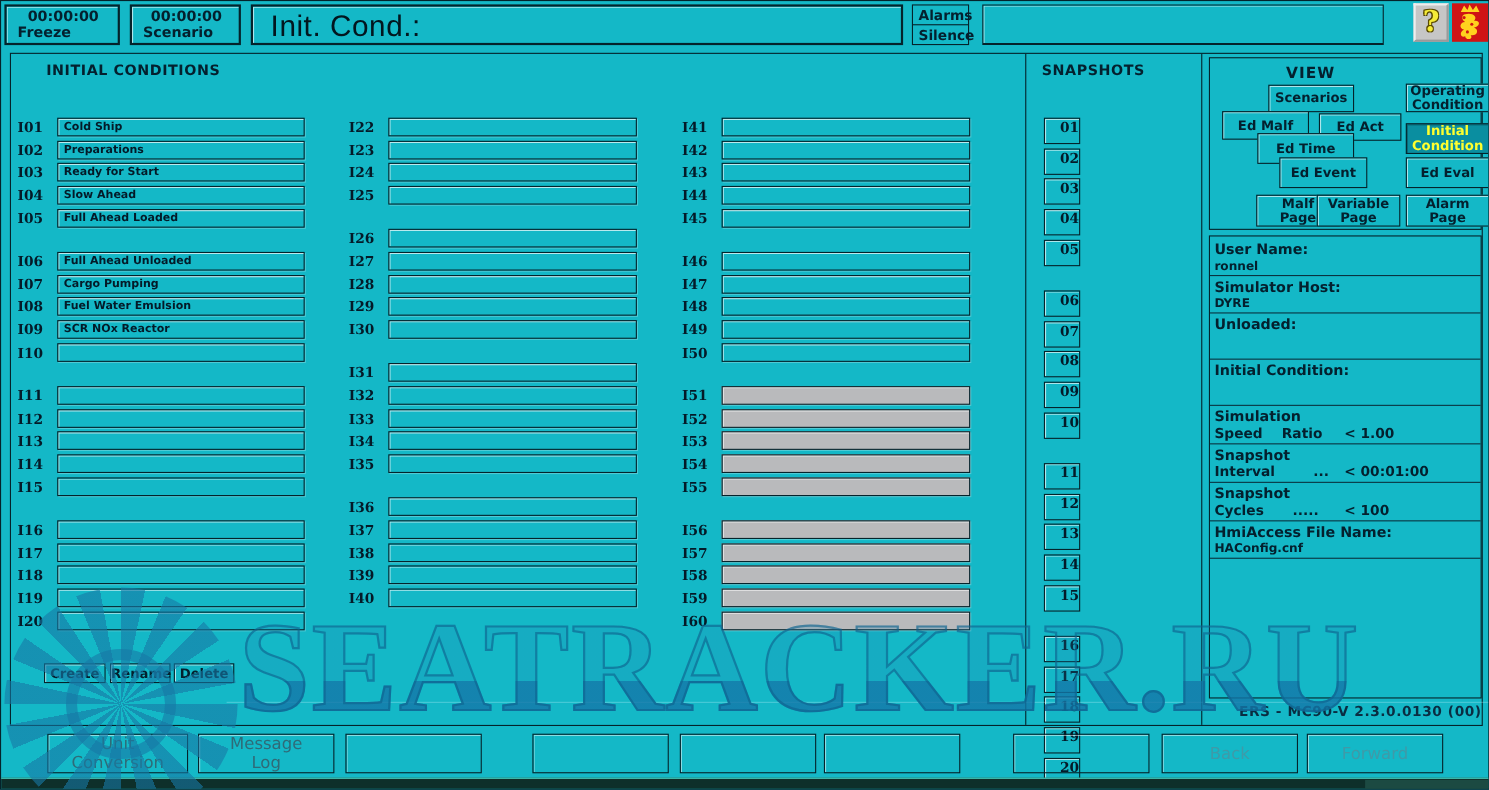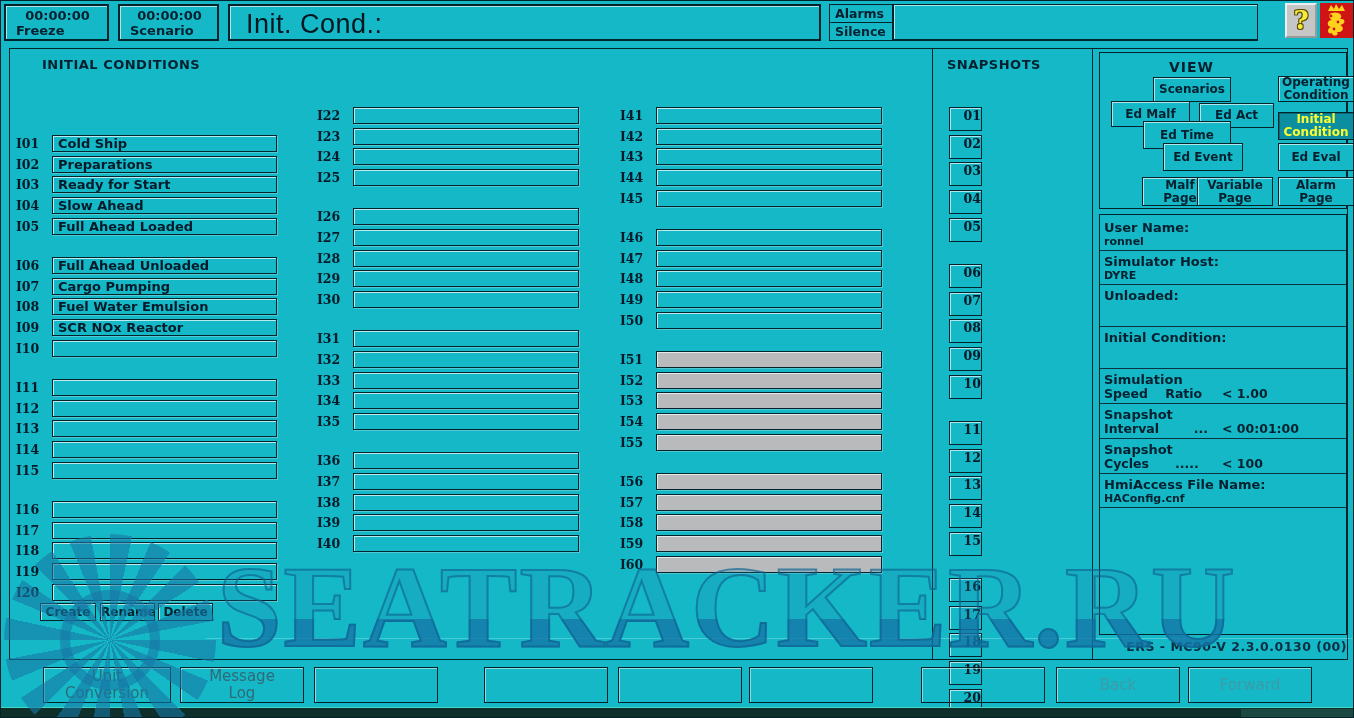--- a/index.html
+++ b/index.html
@@ -18,45 +18,45 @@
   .page{position:relative;width:1354px;height:718px;background:var(--bg);overflow:hidden;border:1px solid var(--line);}
 
   
   .tb-btn{position:absolute;top:3px;height:37px;border:2px solid var(--line);box-shadow:inset 1px 1px 0 var(--hl);padding:2px 0 0 10px;cursor:default;}
   .tb-time{font-size:13px;font-weight:bold;color:var(--txt);text-align:center;padding-right:8px;}
   .tb-lbl{font-size:13px;font-weight:bold;color:var(--txt);}
   #freeze-btn{left:3px;width:105px;}
   #scenario-btn{left:117px;width:101px;}
   .title-box{position:absolute;left:227px;top:3px;width:593px;height:37px;border:2px solid var(--line);box-shadow:inset 1px 1px 0 var(--hl);}
   .title-box span{position:absolute;left:16px;top:3px;font-family:"Liberation Sans",sans-serif;font-size:27px;color:#02161f;letter-spacing:0.5px;}
-  .alarm-box{position:absolute;left:828px;top:3px;width:64px;height:37px;border:1px solid var(--line);}
+  .alarm-box{position:absolute;left:828px;top:3px;width:52px;height:37px;border:1px solid var(--line);}
   .alarm-cell{height:18px;border-bottom:1px solid var(--line);font-size:12.5px;font-weight:bold;color:var(--txt);padding:1px 0 0 5px;}
   .alarm-cell:last-child{border-bottom:none;height:17px;}
   .top-empty{position:absolute;left:892px;top:3px;width:365px;height:37px;border:1px solid var(--line);border-bottom:2px solid var(--line);box-shadow:inset 1px 1px 0 var(--hl);}
   .help-icon{position:absolute;left:1284px;top:2px;width:32px;height:35px;background:#c6c6c6;border:2px outset #eee;
     font-family:"DejaVu Serif",serif;font-weight:bold;font-size:26px;color:#f6ec38;text-align:center;line-height:31px;
     text-shadow:-1px -1px 0 #5a4a00,1px -1px 0 #5a4a00,-1px 1px 0 #5a4a00,1px 1px 0 #5a4a00;cursor:pointer;}
   .logo-icon{position:absolute;left:1319px;top:2px;width:33px;height:35px;background:#cf1415;cursor:pointer;}
 
   
   .main-frame{position:absolute;left:8px;top:47px;width:1339px;height:612px;border:1px solid var(--line);}
   .ic-panel{position:absolute;left:0;top:0;width:923px;height:610px;border-right:1px solid var(--line);}
   .snap-panel{position:absolute;left:923px;top:0;width:160px;height:610px;border-right:1px solid var(--line);}
   .right-panel{position:absolute;left:1083px;top:0;width:256px;height:610px;}
   .sec-title{font-size:13px;font-weight:bold;color:var(--txt);letter-spacing:0.5px;}
 
   .ic-title{position:absolute;left:32px;top:8px;}
   .ic-col{position:absolute;top:58px;}
-  .ic-col-0{left:6px;width:261px;margin-top:28px;}
+  .ic-col-0{left:6px;width:261px;}
   .ic-col-1{left:307px;width:262px;}
   .ic-col-2{left:610px;width:262px;}
   .ic-row{display:flex;height:17px;margin-bottom:3.7px;}
   .ic-id{width:36px;font-family:"DejaVu Serif",serif;font-size:12.5px;font-weight:bold;color:#041a28;line-height:17px;}
   .ic-field{flex:1;background:var(--bg);border:1px solid var(--line);box-shadow:inset 1px 1px 0 rgba(255,255,255,0.7),1px 1px 0 rgba(255,255,255,0.25);
-    font-size:13px;font-weight:bold;color:#041a28;line-height:15px;padding-left:5px;cursor:pointer;}
+    font-size:10px;font-weight:bold;color:#041a28;line-height:15px;padding-left:5px;cursor:pointer;}
   .ic-field.disabled{background:var(--dis-field);}
   .ic-gap{height:18.6px;}
 
   .act-btn{position:absolute;top:554px;height:18px;border:1px solid var(--line);box-shadow:inset 1px 1px 0 var(--hl);
     font-size:12px;font-weight:bold;color:var(--txt);text-align:center;line-height:16px;cursor:pointer;}
   #act-0{left:30px;width:56px;}
   #act-1{left:90px;width:55px;}
   #act-2{left:148px;width:55px;}
 
   .snap-title{position:absolute;left:14px;top:8px;}

